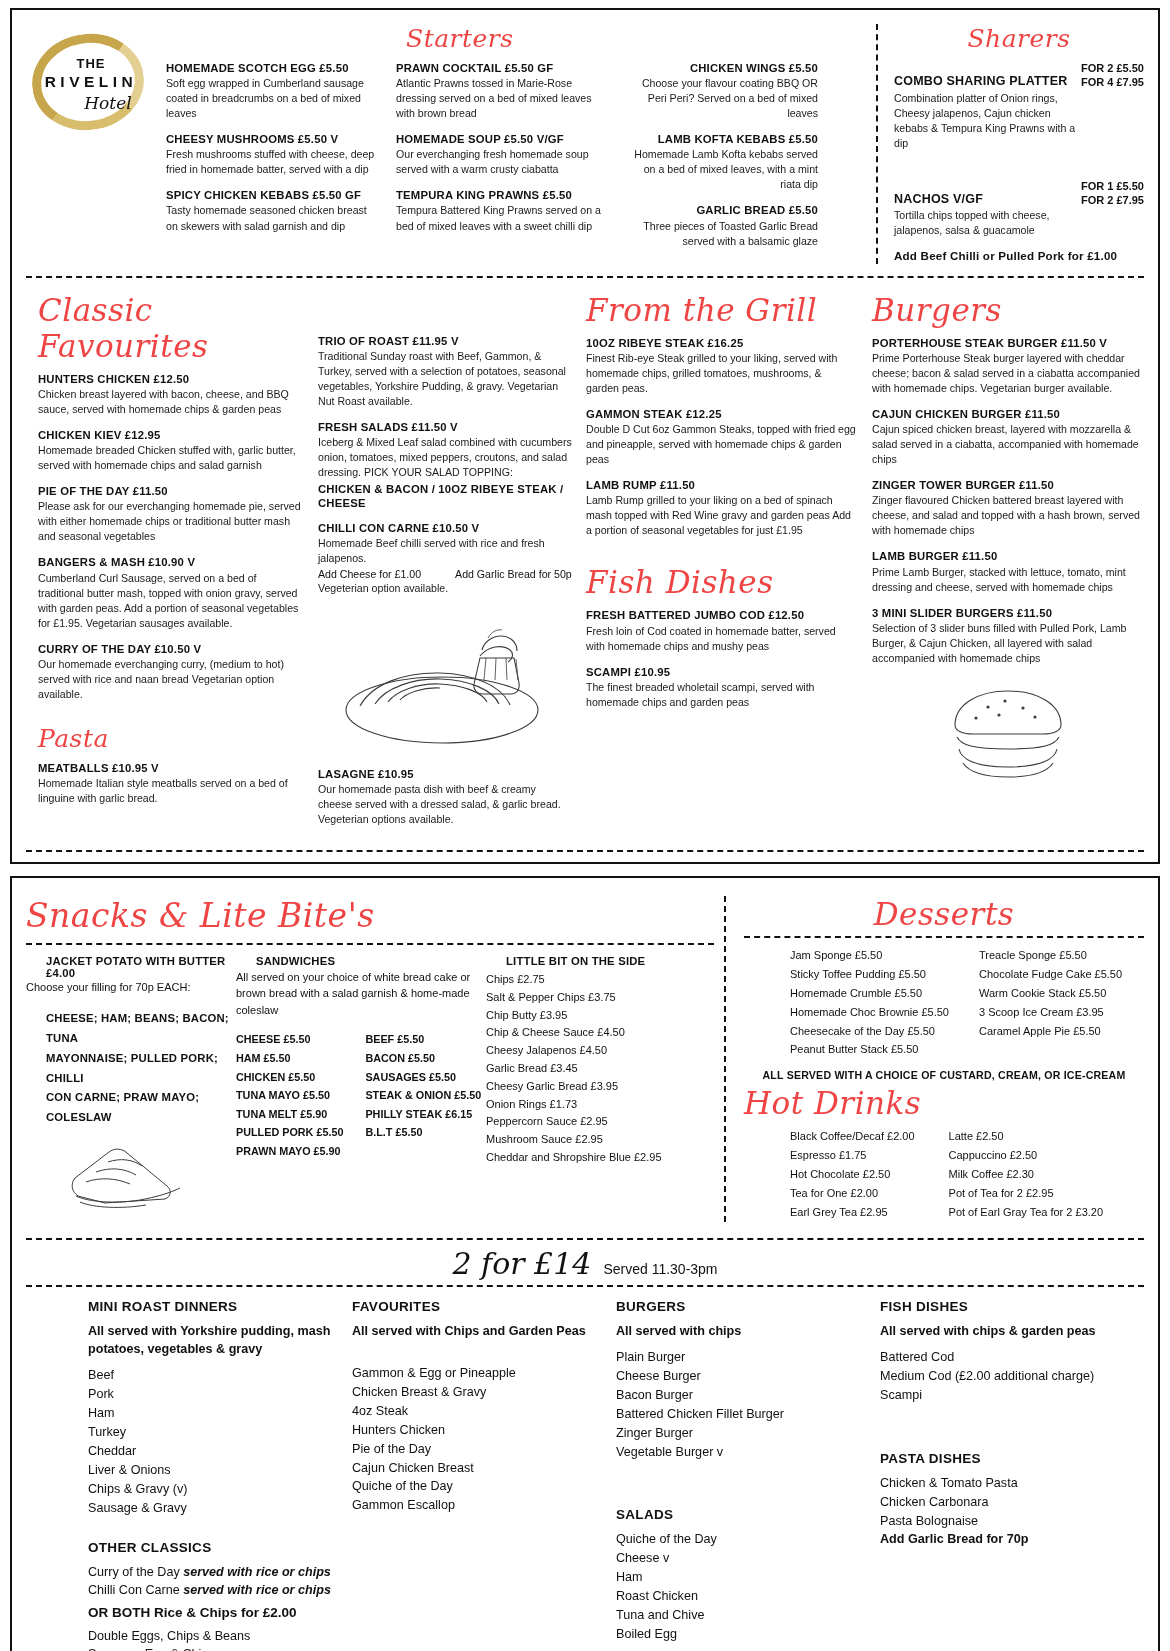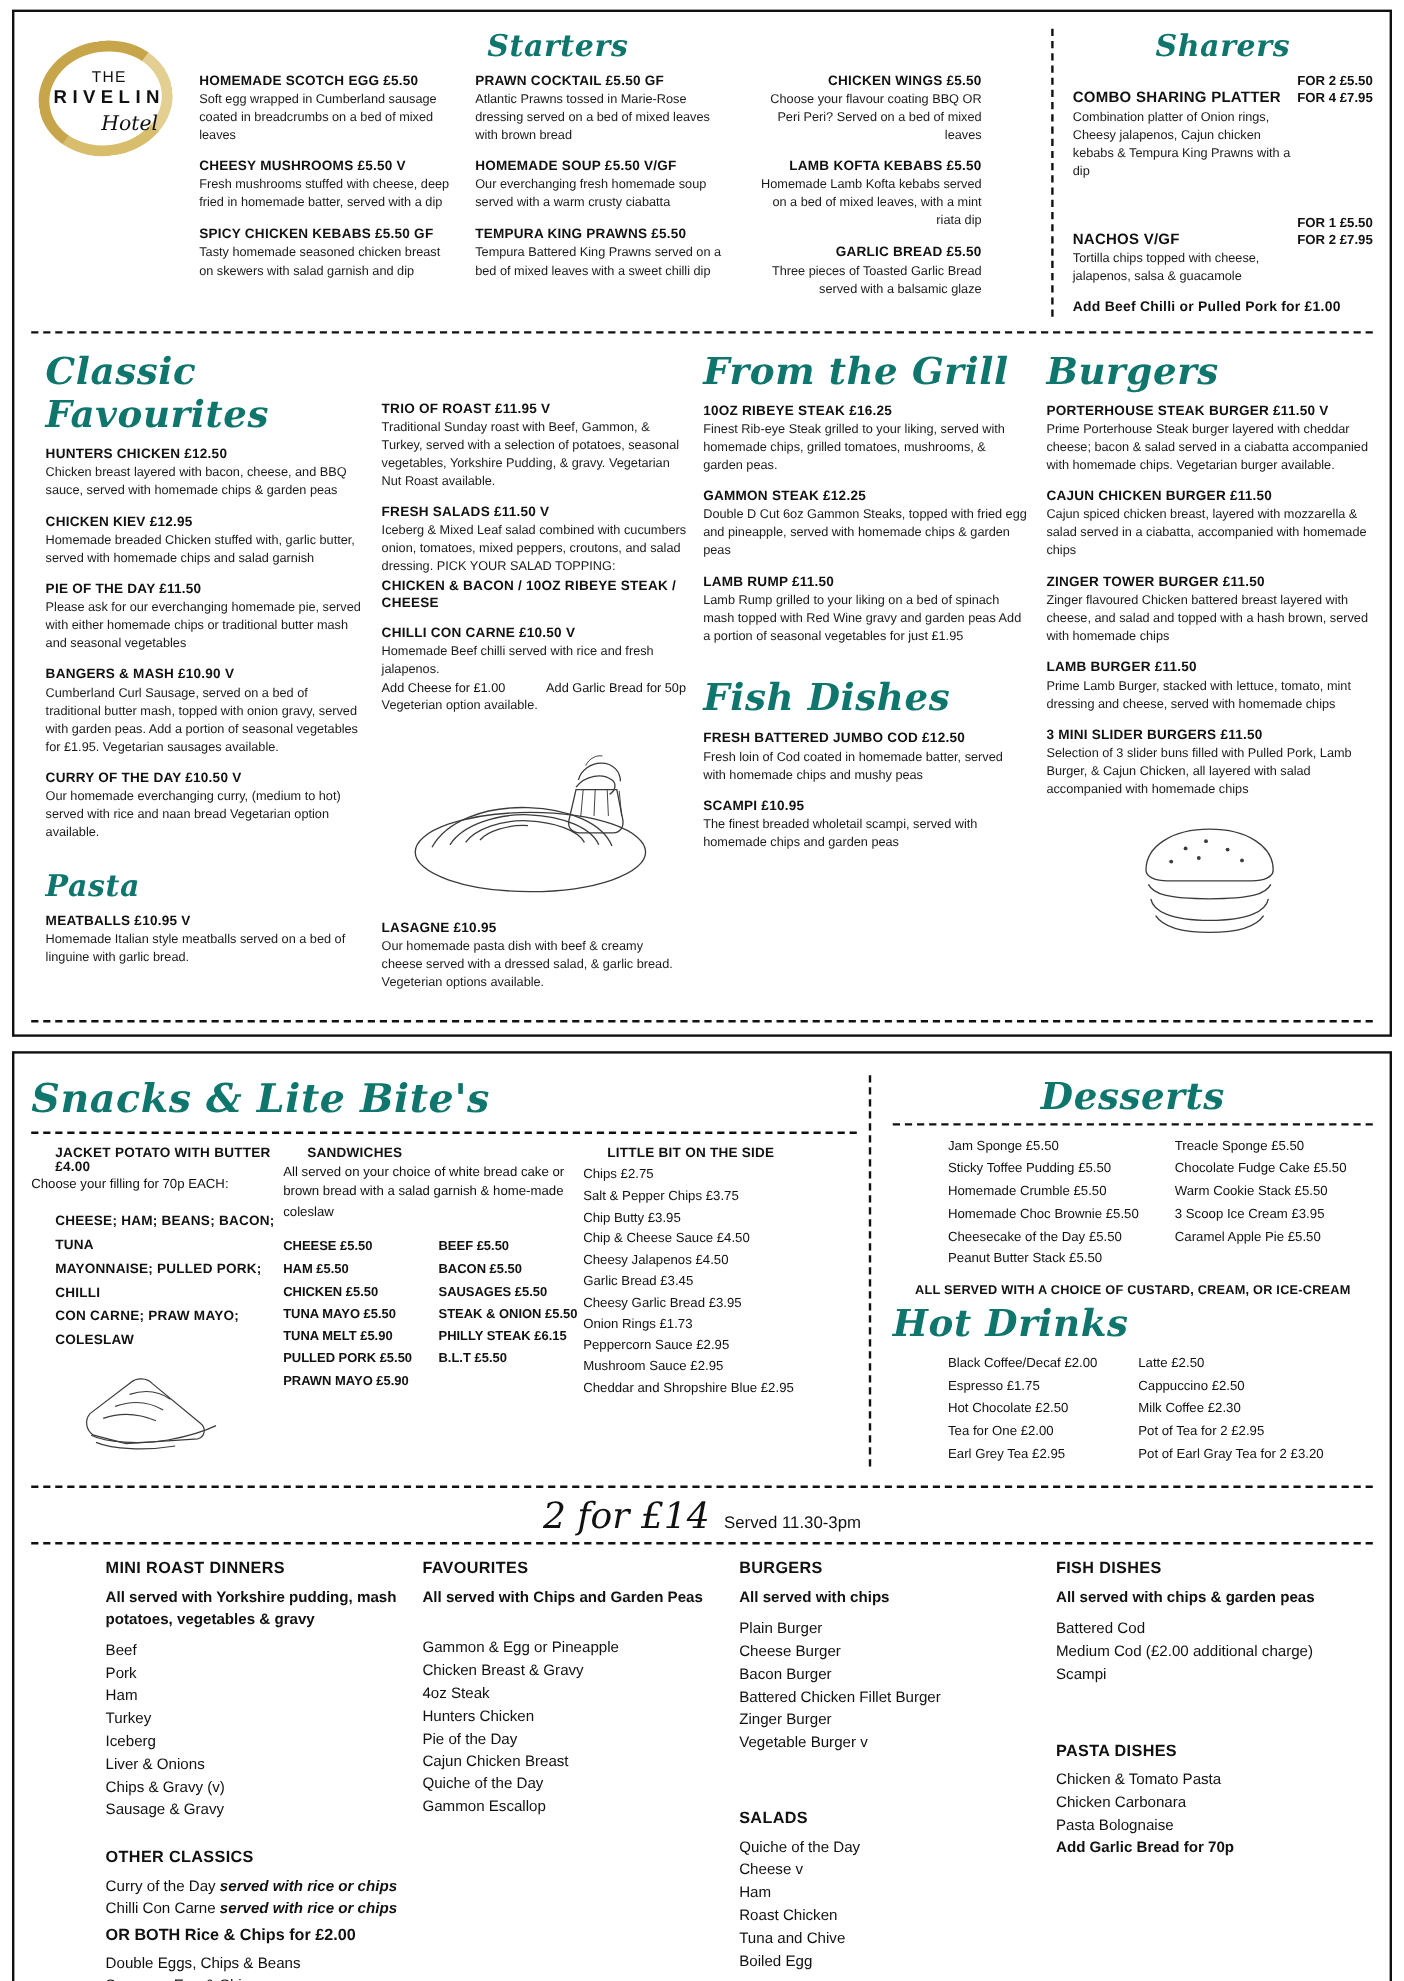--- a/index.html
+++ b/index.html
@@ -15,24 +15,24 @@
 
   
   .panel {
     border: 2px solid #111;
     background: #fff;
   }
   .script-head {
     font-family: "DejaVu Serif", serif;
     font-style: italic;
     font-size: 25px;
-    font-weight: 700;
+    font-weight: 400;
     letter-spacing: .5px;
     margin: 0 0 8px 0;
-    color: #0f766e;
+    color: #ef4444;
   }
   .script-head.lg { font-size: 31px; }
 
   .item { margin-bottom: 11px; }
   .item-name {
     font-family: "Liberation Sans Narrow", "Liberation Sans", sans-serif;
     font-weight: 700;
     font-size: 11.3px;
     letter-spacing: .2px;
     text-transform: uppercase;
@@ -65,21 +65,21 @@
     border-radius: 50%;
     border: 9px solid #c7a54a;
     border-right-color: #e4cf92;
     border-bottom-color: #d7bd6c;
     transform: rotate(-8deg);
   }
   .logo-text {
     position: absolute; left: 0; top: 22px; width: 130px;
     text-align: center;
   }
-  .logo-the { font-size: 13px; letter-spacing: 1px; font-weight: 400; }
+  .logo-the { font-size: 13px; letter-spacing: 1px; font-weight: 700; }
   .logo-rivelin {
     font-size: 15.5px; letter-spacing: 4.5px; font-weight: 700; margin-top: 2px;
   }
   .logo-hotel {
     font-family: "DejaVu Serif", serif; font-style: italic;
     font-size: 17px; margin-top: 2px; margin-left: 34px;
   }
 
   .starters-col { flex: 1; display: flex; }
   .col { padding-right: 16px; }
@@ -506,21 +506,21 @@
 
     <div class="deal-cols">
 
       <div class="d-col">
         <div class="d-head">MINI ROAST DINNERS</div>
         <div class="d-sub">All served with Yorkshire pudding, mash potatoes, vegetables &amp; gravy</div>
         <div class="d-li">Beef</div>
         <div class="d-li">Pork</div>
         <div class="d-li">Ham</div>
         <div class="d-li">Turkey</div>
-        <div class="d-li">Iceberg</div>
+        <div class="d-li">Cheddar</div>
         <div class="d-li">Liver &amp; Onions</div>
         <div class="d-li">Chips &amp; Gravy (v)</div>
         <div class="d-li">Sausage &amp; Gravy</div>
         <div class="gap"></div>
         <div class="d-head">OTHER CLASSICS</div>
         <div class="d-li">
           <span>Curry of the Day </span><i>served with rice or chips</i>
         </div>
         <div class="d-li">
           <span>Chilli Con Carne </span><i>served with rice or chips</i>

